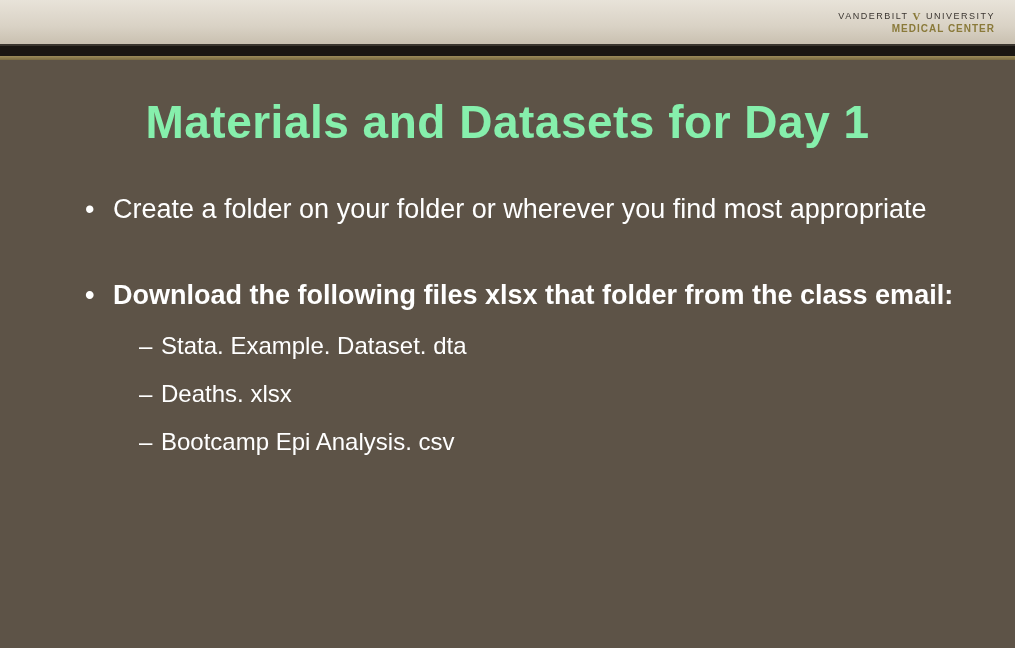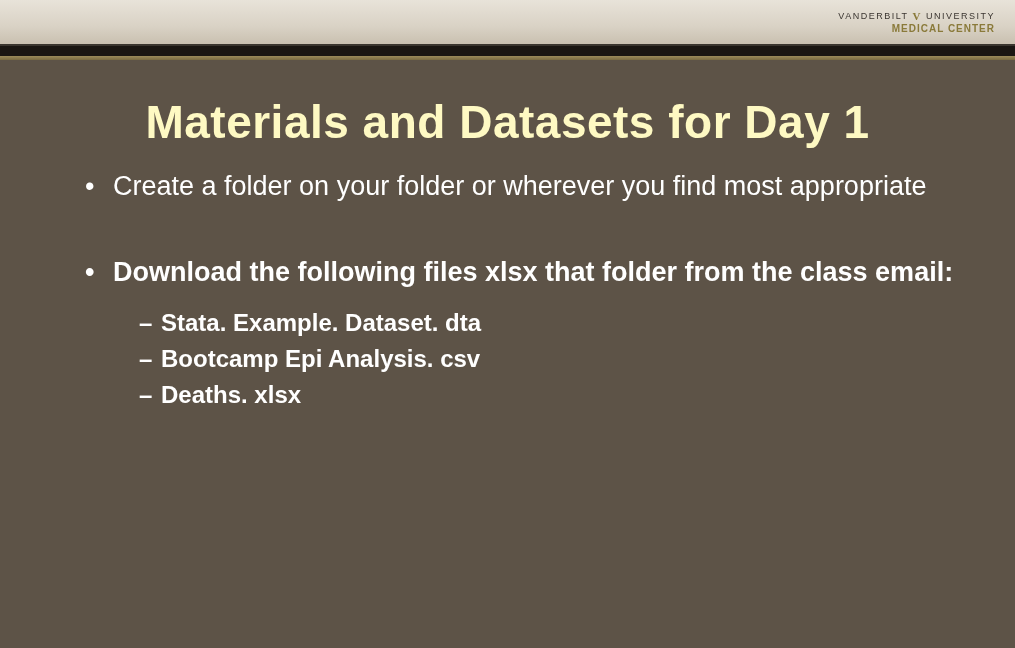--- a/index.html
+++ b/index.html
@@ -69,22 +69,22 @@
     height: 4px;
     background: linear-gradient(to bottom, #9c8b5a 0%, #7a6b42 100%);
   }
   .content {
     padding: 35px 60px 0 60px;
   }
   .title {
     text-align: center;
     font-size: 46px;
     font-weight: bold;
-    color: #fef9c3;
-    margin-bottom: 19px;
+    color: #86efac;
+    margin-bottom: 42px;
     letter-spacing: 0.5px;
   }
   .bullets {
     list-style: none;
     padding-left: 25px;
   }
   .bullet-item {
     position: relative;
     font-size: 27px;
     font-weight: bold;
@@ -103,23 +103,24 @@
     font-weight: normal;
   }
   .sub-bullets {
     list-style: none;
     margin-top: 14px;
     padding-left: 26px;
   }
   .sub-item {
     position: relative;
     font-size: 24px;
-    font-weight: bold;
+    font-weight: normal;
     line-height: 1.5;
     padding-left: 22px;
+    margin-top: 12px;
   }
   .sub-item::before {
     content: "–";
     position: absolute;
     left: 0;
     top: 0;
   }
   .last-bullet {
     margin-bottom: 0;
   }
@@ -147,21 +148,21 @@
     <li class="bullet-item normal">
       <span>Create a folder on your folder or wherever you find most appropriate</span>
     </li>
     <li class="bullet-item last-bullet">
       <span>Download the following files xlsx that folder from the class email:</span>
       <ul class="sub-bullets">
         <li class="sub-item">
           <span>Stata. Example. Dataset. dta</span>
         </li>
         <li class="sub-item">
-          <span>Bootcamp Epi Analysis. csv</span>
+          <span>Deaths. xlsx</span>
         </li>
         <li class="sub-item">
-          <span>Deaths. xlsx</span>
+          <span>Bootcamp Epi Analysis. csv</span>
         </li>
       </ul>
     </li>
   </ul>
 </div>
 
 </body></html>

